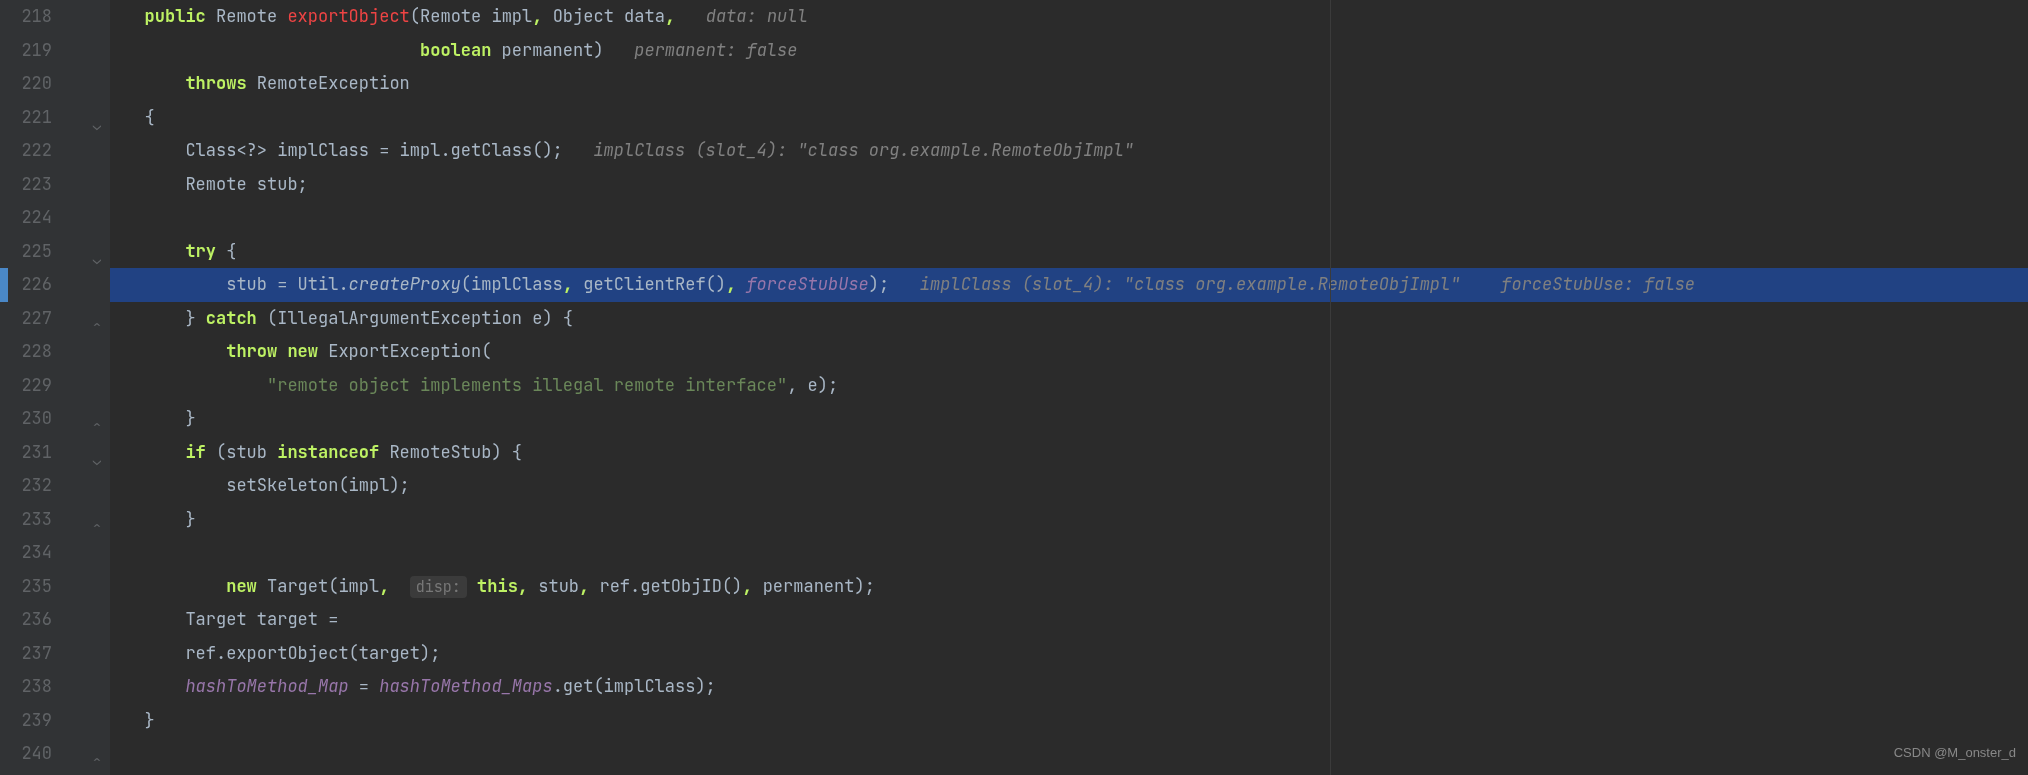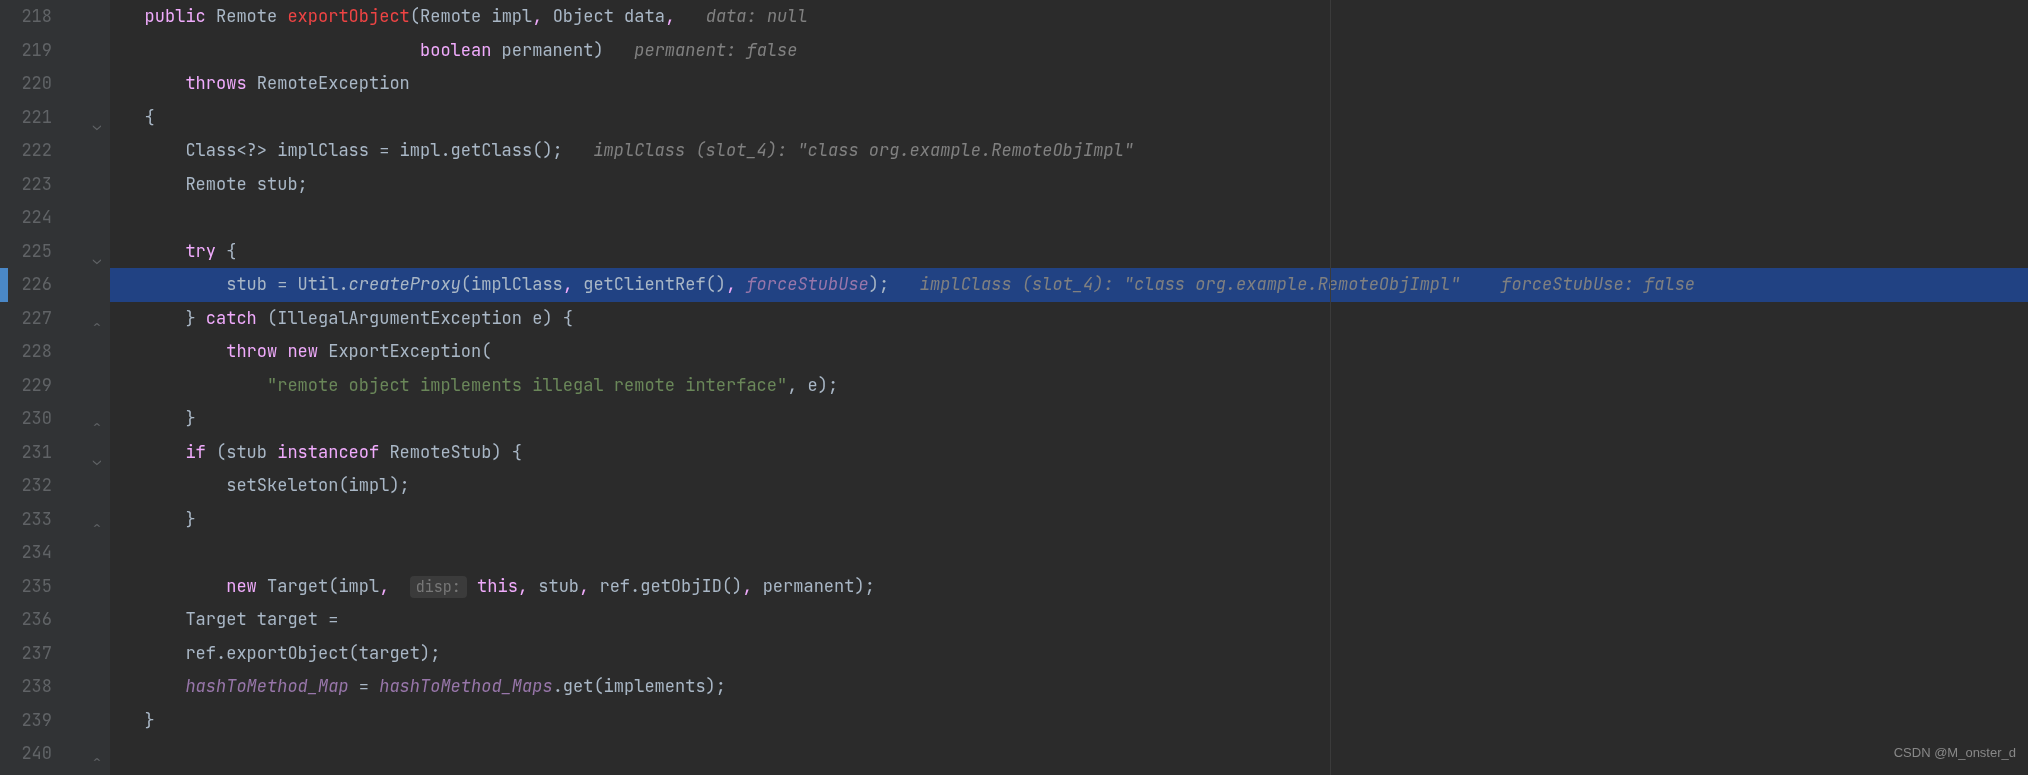--- a/index.html
+++ b/index.html
@@ -58,21 +58,21 @@
   .code-line.highlight {
     background: #214283;
   }
   .blue-bar {
     position:absolute;
     left:-110px;
     width:8px;
     height:33.5px;
     background:#4a88c7;
   }
-  .kw { color: #f0abfc; }
+  .kw { color: #bef264; font-weight: bold; }
   .methoddef { color: #ef4444; }
   .str { color: #6a8759; }
   .field { color: #9876aa; font-style: italic; }
   .ital { font-style: italic; }
   .comment { color: #808080; font-style: italic; }
   .hint-box {
     background: #3b3b3b;
     color: #787878;
     border-radius: 4px;
     padding: 1px 6px;
@@ -171,21 +171,21 @@
     <div class="code-line">       <span>}</span></div>
 
     <div class="code-line"></div>
 
     <div class="code-line">           <span class="kw">new</span><span> Target(impl</span><span class="kw">,</span>  <span class="hint-box">disp:</span> <span class="kw">this</span><span class="kw">,</span><span> stub</span><span class="kw">,</span><span> ref.getObjID()</span><span class="kw">,</span><span> permanent);</span></div>
 
     <div class="code-line">       <span>Target target =</span></div>
 
     <div class="code-line">       <span>ref.exportObject(target);</span></div>
 
-    <div class="code-line">       <span class="field">hashToMethod_Map</span><span> = </span><span class="field">hashToMethod_Maps</span><span>.get(implements);</span></div>
+    <div class="code-line">       <span class="field">hashToMethod_Map</span><span> = </span><span class="field">hashToMethod_Maps</span><span>.get(implClass);</span></div>
 
 
     <div class="code-line">   <span>}</span></div>
 
   </div>
 </div>
 
 <div class="watermark">CSDN @M_onster_d</div>
 
 </body></html>

